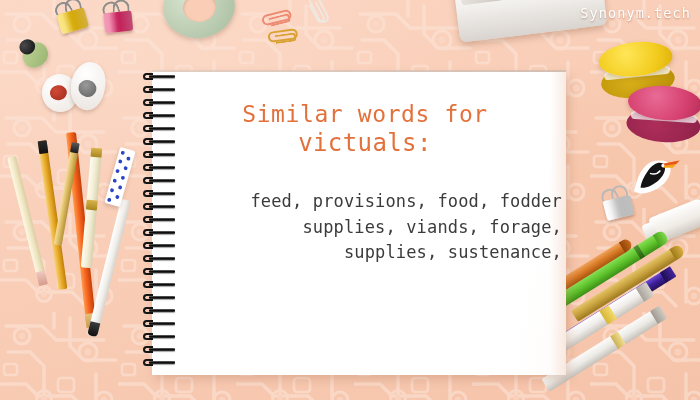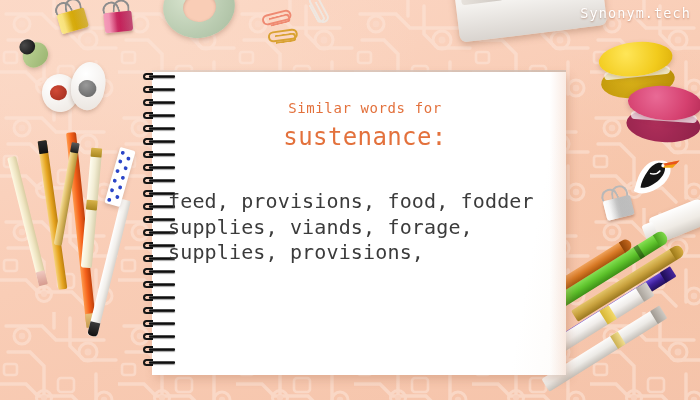--- a/index.html
+++ b/index.html
@@ -49,30 +49,31 @@
   }
   .ring .hook{
     position:absolute; left:0px; top:-1px; width:10px; height:7px;
     border:2.2px solid #151515; border-right:none; border-radius:6px 0 0 6px;
   }
 
   
   #pad-text { position:absolute; left:168px; top:72px; width:394px; height:303px; }
   #title-block { position:absolute; left:0; top:23px; width:100%; text-align:center; }
   #title-line {
-    font-size:14px; color:#e3713c; letter-spacing:.6px; line-height:26px;
+    font-size:23px; color:#e3713c; letter-spacing:.6px; line-height:26px;
     white-space:nowrap;
+    margin-top:6px;
   }
   #query-word {
     font-size:24px; color:#e3713c; letter-spacing:.4px; line-height:33px;
     white-space:nowrap;
   }
   #synonyms {
-    position:absolute; left:0; top:117px; width:100%; text-align:left;
-    font-size:20px; color:#3b3b3b; line-height:25.5px; letter-spacing:.15px;
+    position:absolute; left:0; top:117px; width:100%; text-align:right;
+    font-size:17px; color:#3b3b3b; line-height:25.5px; letter-spacing:.15px;
   }
   #synonyms .sline { white-space:nowrap; }
 
   
   #logo {
     position:absolute; right:9px; top:5px;
     font-size:13.5px; letter-spacing:1.1px; color:#fff;
     text-shadow:0 1px 2px rgba(150,90,60,.55);
     white-space:nowrap;
   }
@@ -429,23 +430,23 @@
       </div>
       <div class="ring" style="top: 286px;">
         <span class="hook"></span>
         <span class="bar"></span>
       </div>
     </div>
 
   <div id="pad-text">
     <div id="title-block">
       <div id="title-line">Similar words for</div>
-      <div id="query-word">sustenance:</div>
+      <div id="query-word">victuals:</div>
     </div>
     <div id="synonyms">
         <div class="sline">feed, provisions, food, fodder</div>
         <div class="sline">supplies, viands, forage,</div>
-        <div class="sline">supplies, provisions,</div>
+        <div class="sline">supplies, sustenance,</div>
       </div>
   </div>
 
   <div id="logo">Synonym.tech</div>
 </div>
 
 </body></html>

